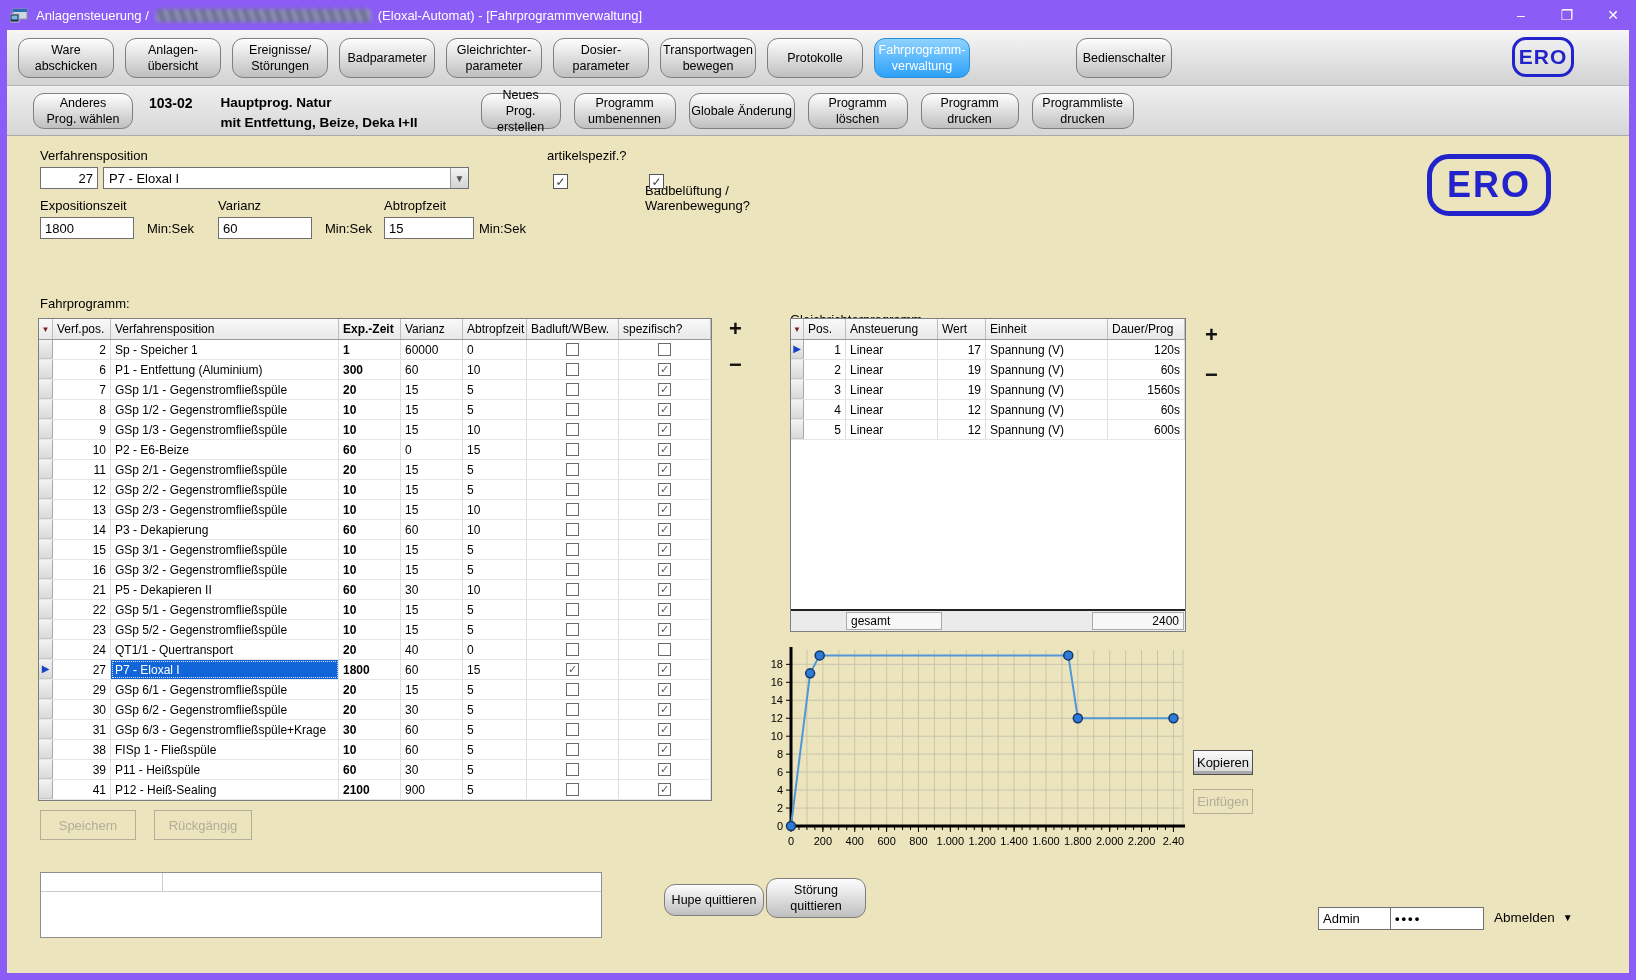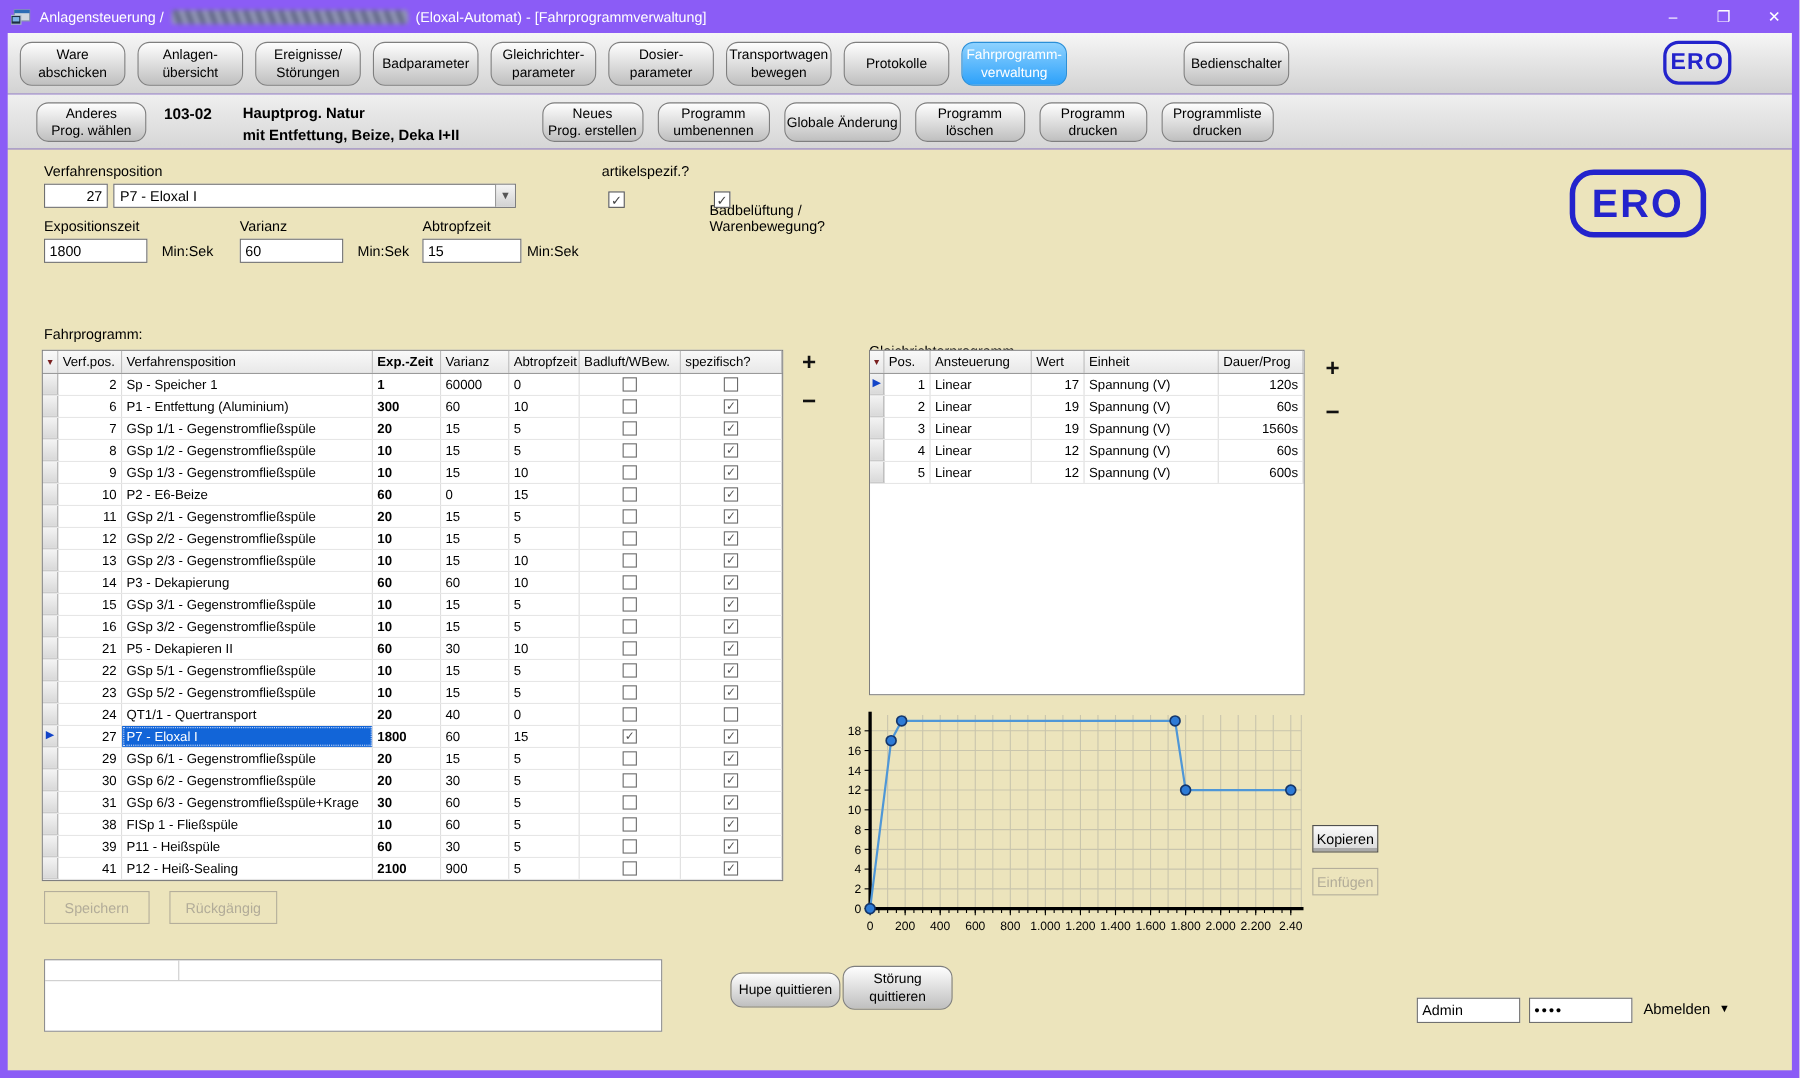--- a/index.html
+++ b/index.html
@@ -29,21 +29,21 @@
              display:flex; align-items:center; justify-content:center; background:transparent; }
 
   .toolbar2 { position:absolute; top:86px; left:7px; width:1622px; height:50px;
               background:linear-gradient(#efefef,#d6d6d6); border-bottom:1px solid #a9a9a9; display:flex; }
   .pbtn { height:36px; margin-top:7px; border:1px solid #7f7f7f; border-radius:11px;
           background:linear-gradient(#fefefe,#bfbfbf); font-size:12.5px; line-height:1.3; color:#000;
           display:flex; align-items:center; justify-content:center; text-align:center; white-space:pre-line; cursor:pointer; }
   .pb-choose { margin-left:26px; width:100px; }
   .pb-number { margin-left:16px; margin-top:9px; font-weight:bold; font-size:14px; }
   .pb-name   { margin-left:28px; margin-top:7px; font-weight:bold; font-size:13.5px; line-height:1.45; width:242px; }
-  .pb-new    { margin-left:30px; width:92px; }
+  .pb-new    { margin-left:18px; width:80px; }
   .pb-rename { margin-left:13px; width:102px; }
   .pb-global { margin-left:13px; width:106px; }
   .pb-delete { margin-left:13px; width:100px; }
   .pb-print  { margin-left:13px; width:98px; }
   .pb-plist  { margin-left:13px; width:102px; }
 
   
   .main { position:absolute; top:136px; left:7px; width:1622px; height:837px; background:#ece4bc; font-size:13px; }
   .abs { position:absolute; }
   .lbl { color:#000; font-size:13px; }
@@ -595,20 +595,24 @@
           <div class="grow">
             <div class="cell g-sel cselcol"></div>
             <div class="cell g-pos num">5</div>
             <div class="cell g-ans">Linear</div>
             <div class="cell g-wrt num">12</div>
             <div class="cell g-ein">Spannung (V)</div>
             <div class="cell g-dau num">600s</div>
           </div>
         </div>
       <div class="gfiller"></div>
+      <div class="gfoot">
+        <div class="gfcell" style="width:96px; margin-left:55px;">gesamt</div>
+        <div class="gfcell num" style="width:92px; margin-left:auto; margin-right:1px; justify-content:flex-end;">2400</div>
+      </div>
     </div>
     <div class="abs plusminus" style="left:1198px; top:188px;">+</div>
     <div class="abs plusminus" style="left:1198px; top:228px;">−</div>
 
     <svg class="chart" width="436" height="212">
         <line x1="28" y1="6" x2="28" y2="182" stroke="#c9c5ad" stroke-width="1"></line>
         <line x1="43.9349593495935" y1="6" x2="43.9349593495935" y2="182" stroke="#c9c5ad" stroke-width="1"></line>
         <line x1="59.869918699187" y1="6" x2="59.869918699187" y2="182" stroke="#c9c5ad" stroke-width="1"></line>
         <line x1="75.8048780487805" y1="6" x2="75.8048780487805" y2="182" stroke="#c9c5ad" stroke-width="1"></line>
         <line x1="91.739837398374" y1="6" x2="91.739837398374" y2="182" stroke="#c9c5ad" stroke-width="1"></line>
@@ -751,21 +755,21 @@
 
     <div class="msgbox">
       <div class="msghead">
         <div class="msgcol1"></div>
         <div></div>
       </div>
     </div>
     <div class="abs roundbtn" style="left:657px; top:748px; width:100px; height:32px;">Hupe quittieren</div>
     <div class="abs roundbtn" style="left:759px; top:742px; width:100px; height:40px;">Störung
 quittieren</div>
-    <div class="abs input" style="left:1281px; top:771px; width:94px; height:23px;">Admin</div>
+    <div class="abs input" style="left:1311px; top:771px; width:94px; height:23px;">Admin</div>
     <div class="abs input" style="left:1383px; top:771px; width:94px; height:23px; font-weight:bold; letter-spacing:2px;">••••</div>
     <div class="abs logout" style="left:1487px; top:774px;">
       <span>Abmelden</span>
       <span class="caret">▼</span>
     </div>
 
   </div>
 </div>
 
 </body></html>

